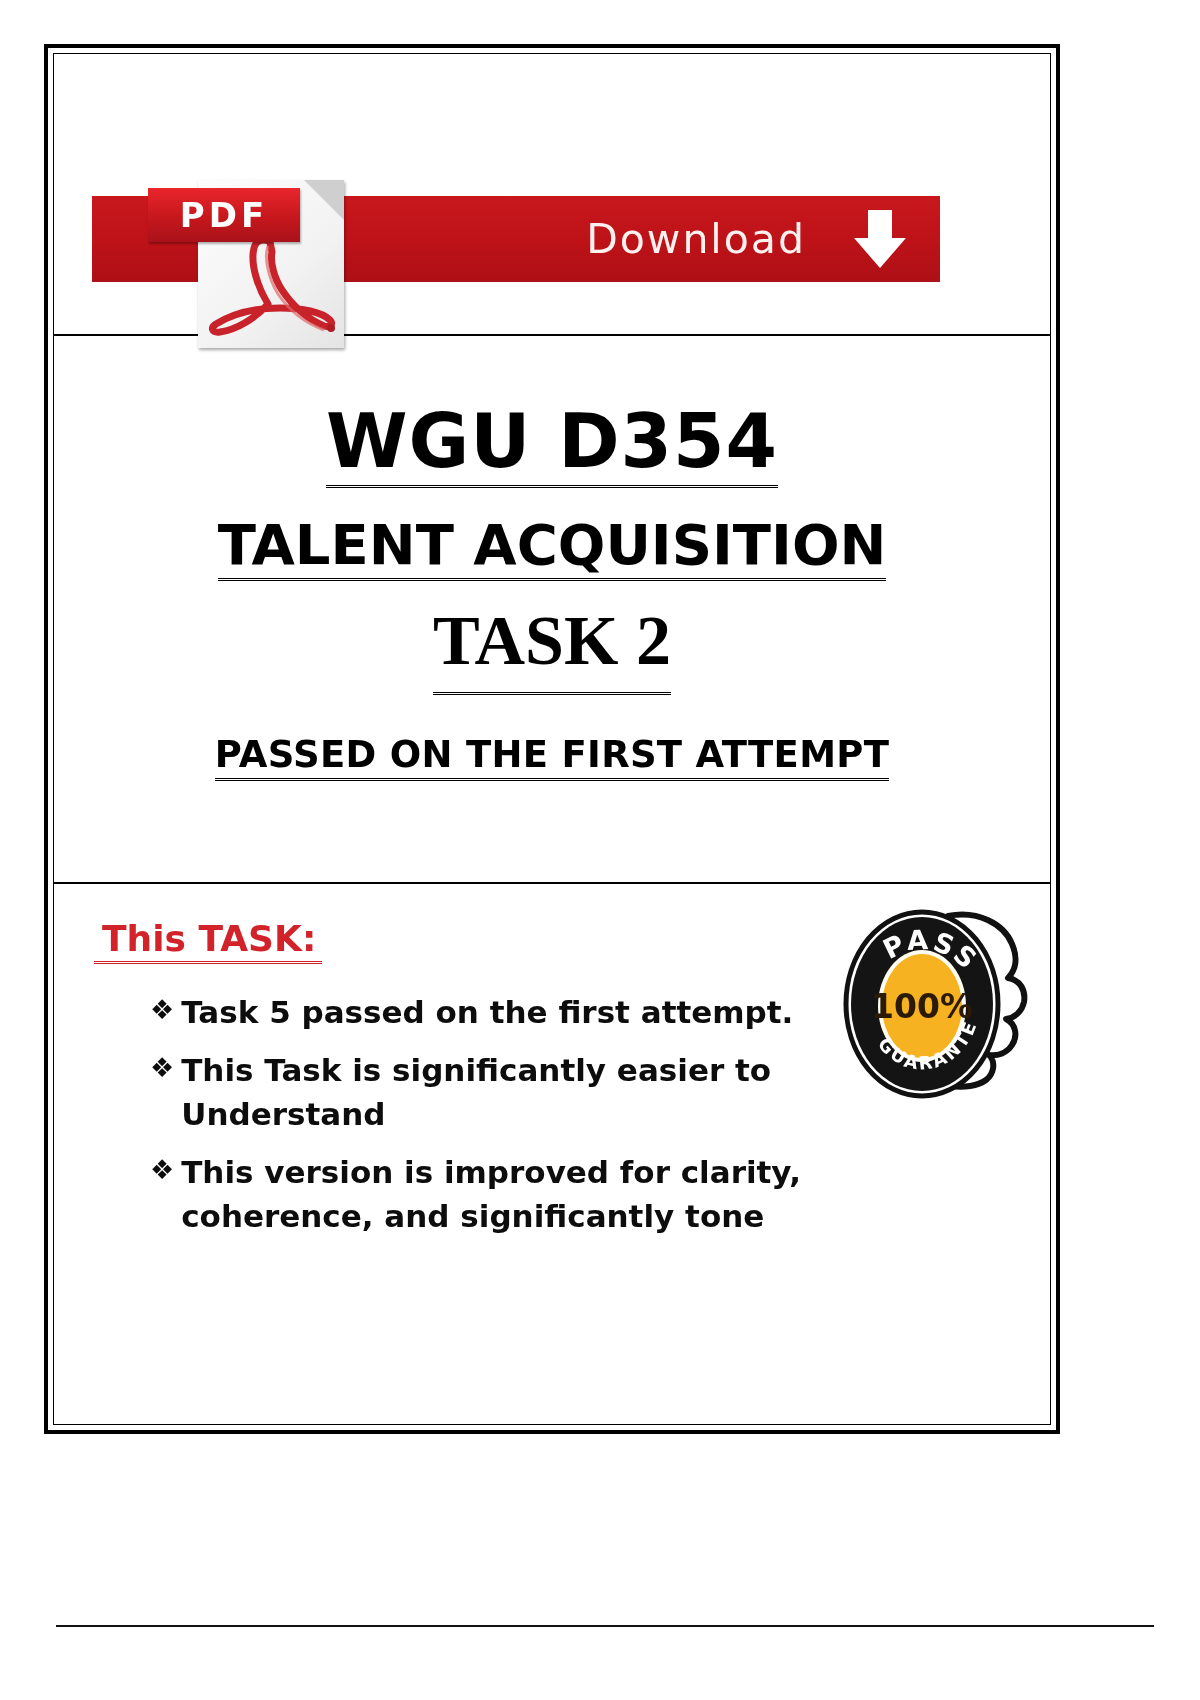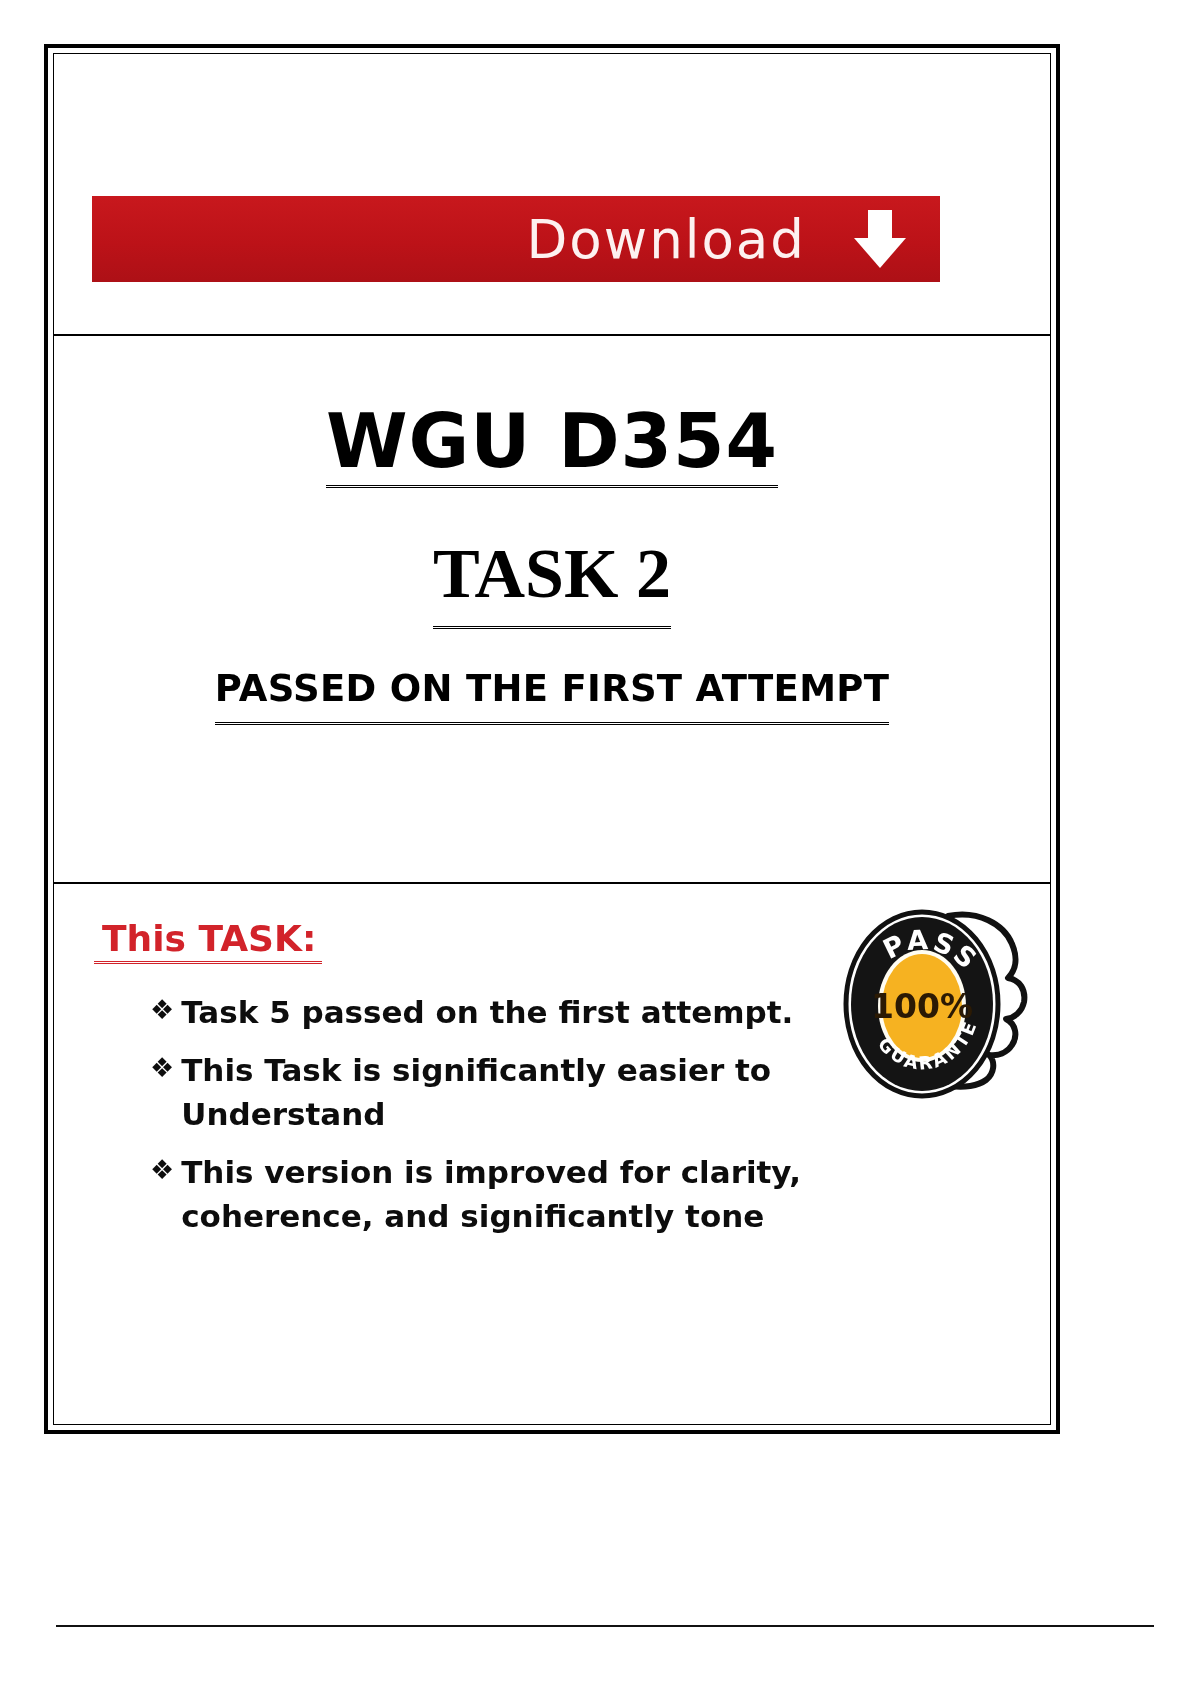--- a/index.html
+++ b/index.html
@@ -82,21 +82,21 @@
     height: 86px;
     background: #c1141a;
     background: linear-gradient(180deg, #c8181d 0%, #bc1218 55%, #ad1016 100%);
     display: flex;
     align-items: center;
     justify-content: flex-end;
     padding-right: 34px;
   }
   .download-text {
     color: #fdf1f0;
-    font-size: 53px;
+    font-size: 41px;
     letter-spacing: 2px;
     font-weight: 400;
     font-family: "DejaVu Sans", sans-serif;
     margin-right: 48px;
     line-height: 1;
   }
   .down-arrow {
     width: 52px;
     height: 58px;
     position: relative;
@@ -215,21 +215,21 @@
   }
   .t-line4 {
     font-family: "DejaVu Sans", sans-serif;
     font-size: 37px;
     font-weight: bold;
     letter-spacing: .3px;
     line-height: 1.1;
     color: #000;
     display: inline-block;
     border-bottom: 3px double #000;
-    padding-bottom: 13px;
+    padding-bottom: 2px;
     text-align: right;
   }
   .tgap1 { height: 26px; }
   .tgap2 { height: 22px; }
   .tgap3 { height: 40px; }
 
   
   .body-inner {
     position: relative;
     padding: 34px 30px 0 34px;
@@ -302,28 +302,42 @@
         <div class="banner-wrap">
 
           <div class="download-bar">
             <div class="download-text">Download</div>
             <div class="down-arrow">
               <div class="stem"></div>
               <div class="head"></div>
             </div>
           </div>
 
+          <div class="pdf-icon">
+            <div class="pdf-sheet">
+              <div class="pdf-fold"></div>
+            </div>
+            <div class="pdf-label">
+              <span>PDF</span>
+            </div>
+            <svg class="pdf-acro" viewBox="0 0 132 104">
+              <path d="M64 6 C58 2 50 4 48 12 C44 28 52 52 62 68 C50 82 30 94 14 96 C6 97 4 92 10 88 C26 78 48 72 74 72 C96 72 116 76 124 84 C128 88 124 92 118 90 C104 84 88 72 76 54 C68 42 64 26 66 16 Z" fill="none" stroke="#c8232a" stroke-width="7" stroke-linejoin="round" stroke-linecap="round"></path>
+              <path d="M62 10 C58 20 62 42 72 58 C84 76 102 88 118 94" fill="none" stroke="#e06a6a" stroke-width="3" opacity=".7"></path>
+              <circle cx="125" cy="92" r="4" fill="#b01c22"></circle>
+            </svg>
+          </div>
 
         </div>
       </div>
 
       <div class="section sec-title">
         <div class="titles">
           <div><span class="t-line1">WGU D354</span></div>
           <div class="tgap1"></div>
+          <div><span class="t-line2">TALENT ACQUISITION</span></div>
           <div class="tgap2"></div>
           <div><span class="t-line3">TASK 2</span></div>
           <div class="tgap3"></div>
           <div><span class="t-line4">PASSED ON THE FIRST ATTEMPT</span></div>
         </div>
       </div>
 
       <div class="section sec-body">
         <div class="body-inner">
 

